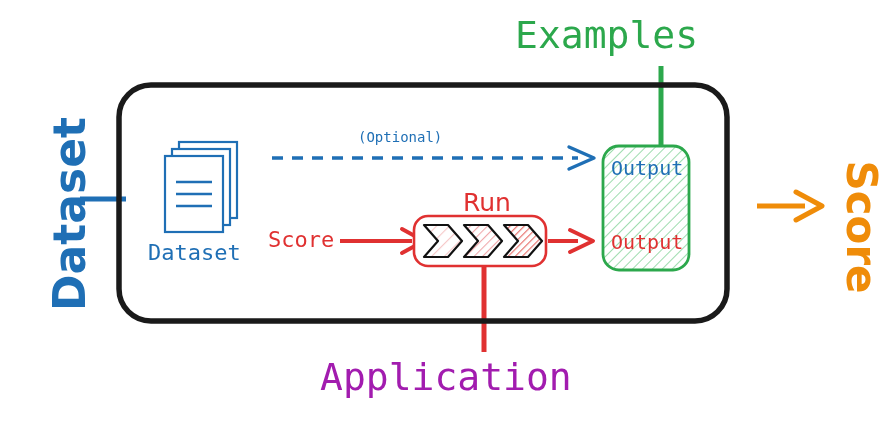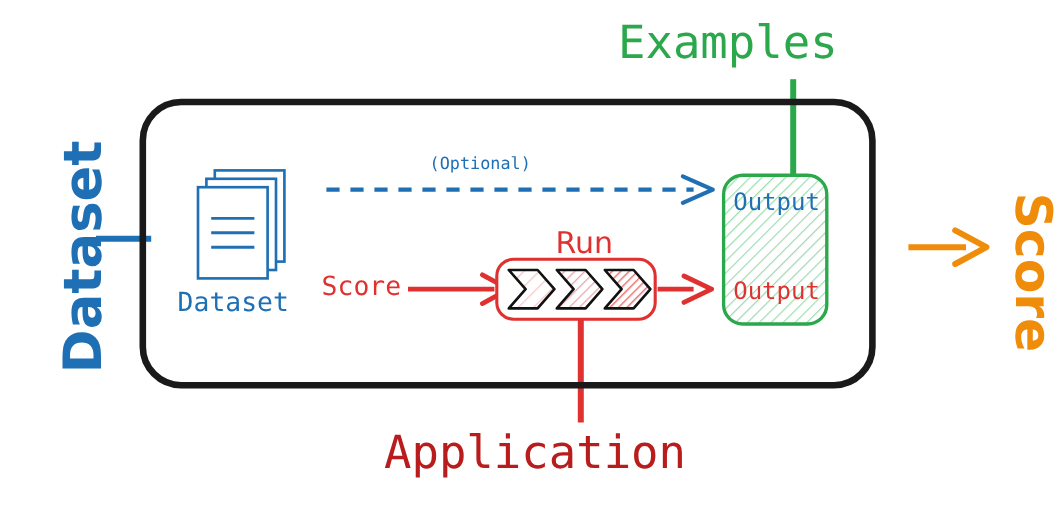--- a/index.html
+++ b/index.html
@@ -97,21 +97,21 @@
       <polyline points="796,192 822,206 796,220" fill="none" stroke="#ef8c09" stroke-width="5" stroke-linecap="round" stroke-linejoin="round"></polyline>
     </g>
   </svg>
 
   <div class="lbl sans" style="left:-19px;top:200px;width:178px;text-align:center;
               font-size:44px;font-weight:bold;color:#1f6fb5;
               transform:rotate(-90deg);transform-origin:50% 50%;">Dataset</div>
 
   <div class="lbl mono" style="left:515px;top:16px;font-size:38px;color:#2ca84c;">Examples</div>
 
-  <div class="lbl mono" style="left:320px;top:358px;font-size:38px;color:#b91c1c;">Application</div>
+  <div class="lbl mono" style="left:320px;top:358px;font-size:38px;color:#a21caf;">Application</div>
 
   <div class="lbl sans" style="left:781px;top:206px;width:160px;text-align:center;
               font-size:42px;font-weight:bold;color:#ef8c09;
               transform:rotate(90deg);transform-origin:50% 50%;">Score</div>
 
   <div class="lbl mono" style="left:148px;top:242px;font-size:22px;color:#1f6fb5;">Dataset</div>
 
   <div class="lbl mono" style="left:358px;top:130px;font-size:14px;color:#1f6fb5;">(Optional)</div>
 
   <div class="lbl mono" style="left:268px;top:229px;font-size:22px;color:#e03131;">Score</div>

